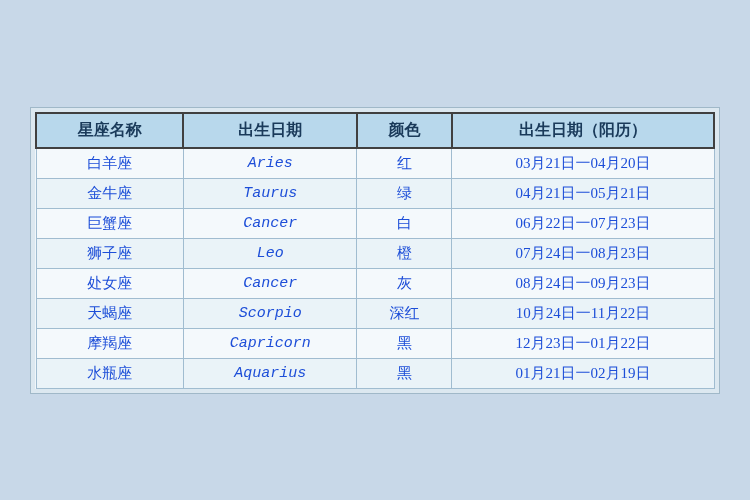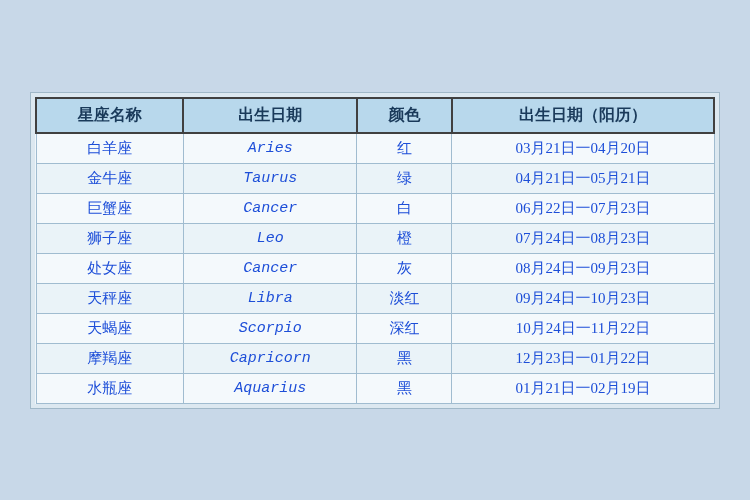--- a/index.html
+++ b/index.html
@@ -96,26 +96,20 @@
           <td>橙</td>
           <td>07月24日一08月23日</td>
         </tr>
         <tr>
           <td>处女座</td>
           <td class="english">Cancer</td>
           <td>灰</td>
           <td>08月24日一09月23日</td>
         </tr>
         <tr>
-          <td>天秤座</td>
-          <td class="english">Libra</td>
-          <td>淡红</td>
-          <td>09月24日一10月23日</td>
-        </tr>
-        <tr>
           <td>天蝎座</td>
           <td class="english">Scorpio</td>
           <td>深红</td>
           <td>10月24日一11月22日</td>
         </tr>
         <tr>
           <td>摩羯座</td>
           <td class="english">Capricorn</td>
           <td>黑</td>
           <td>12月23日一01月22日</td>

